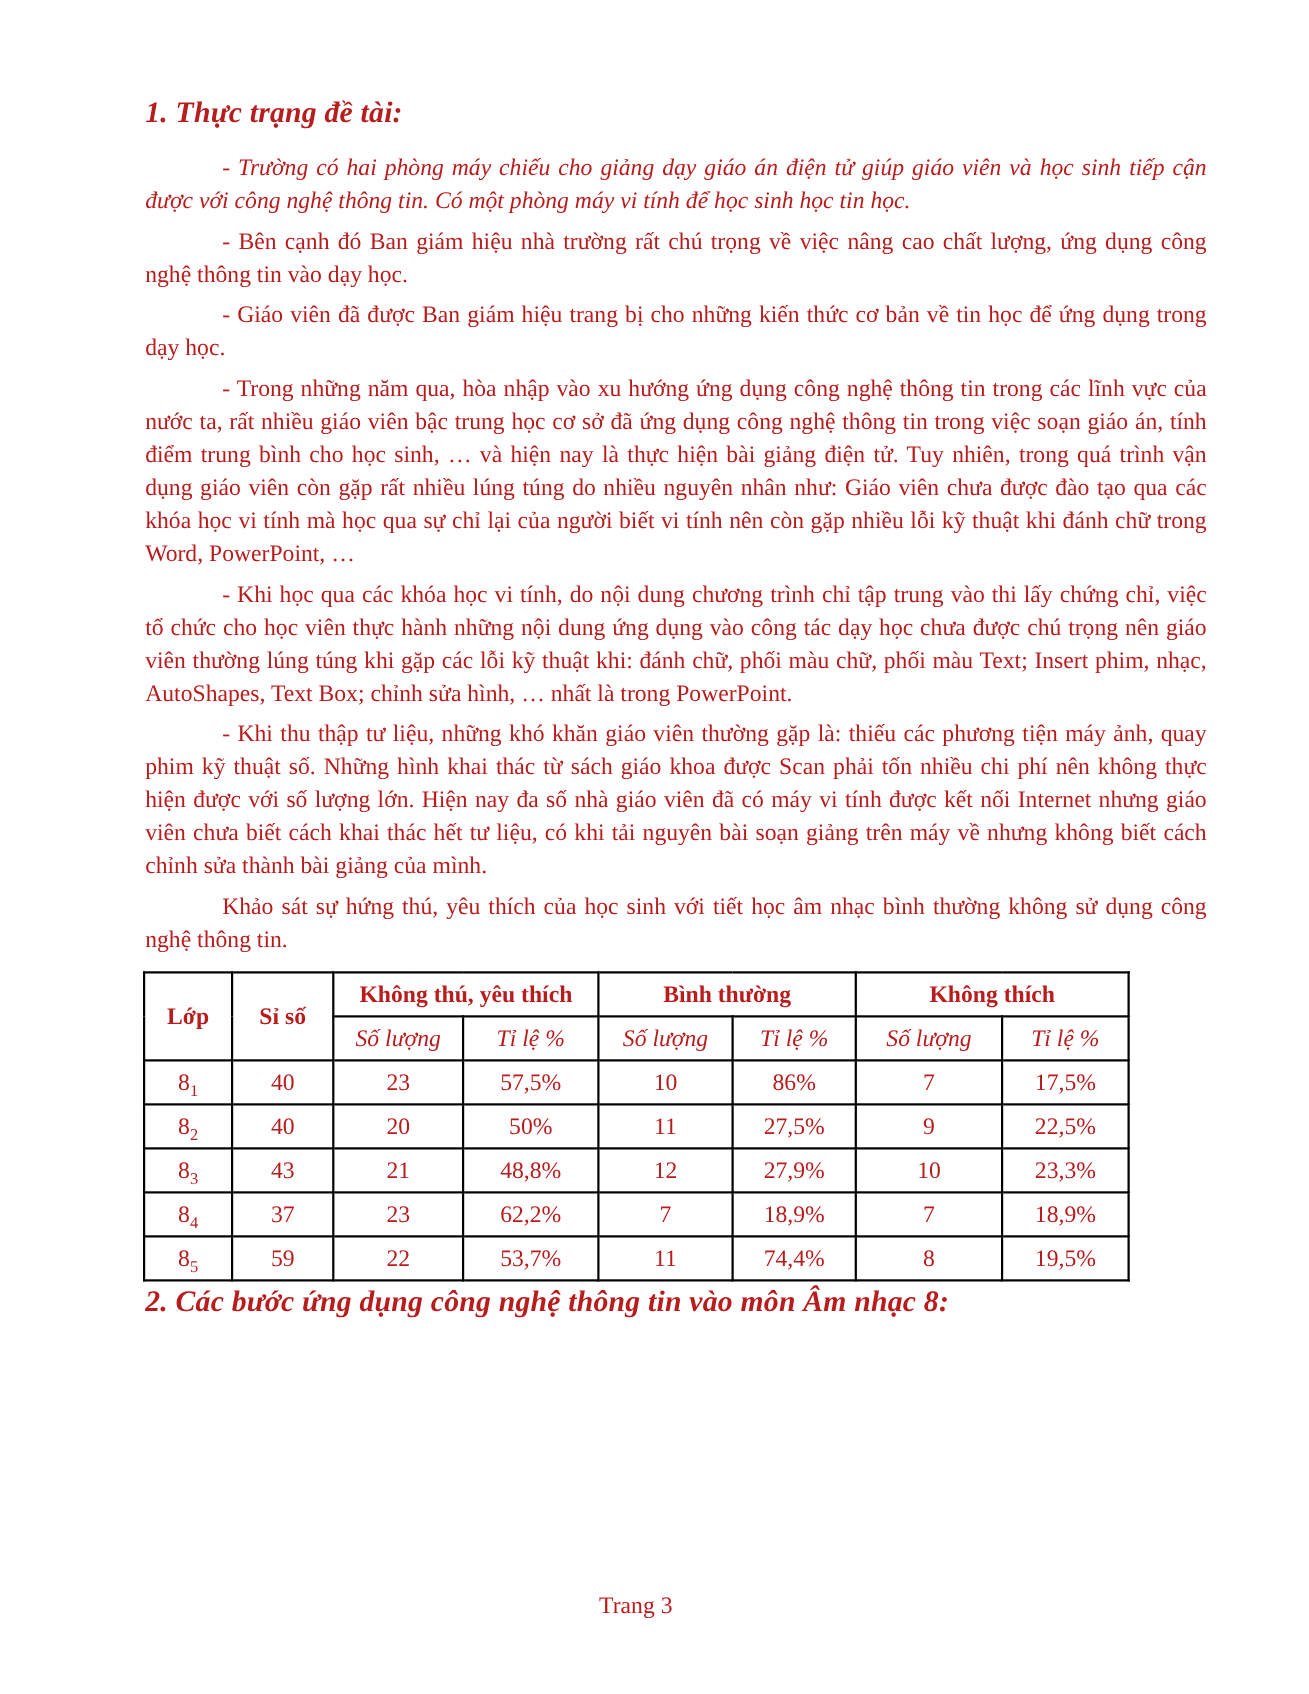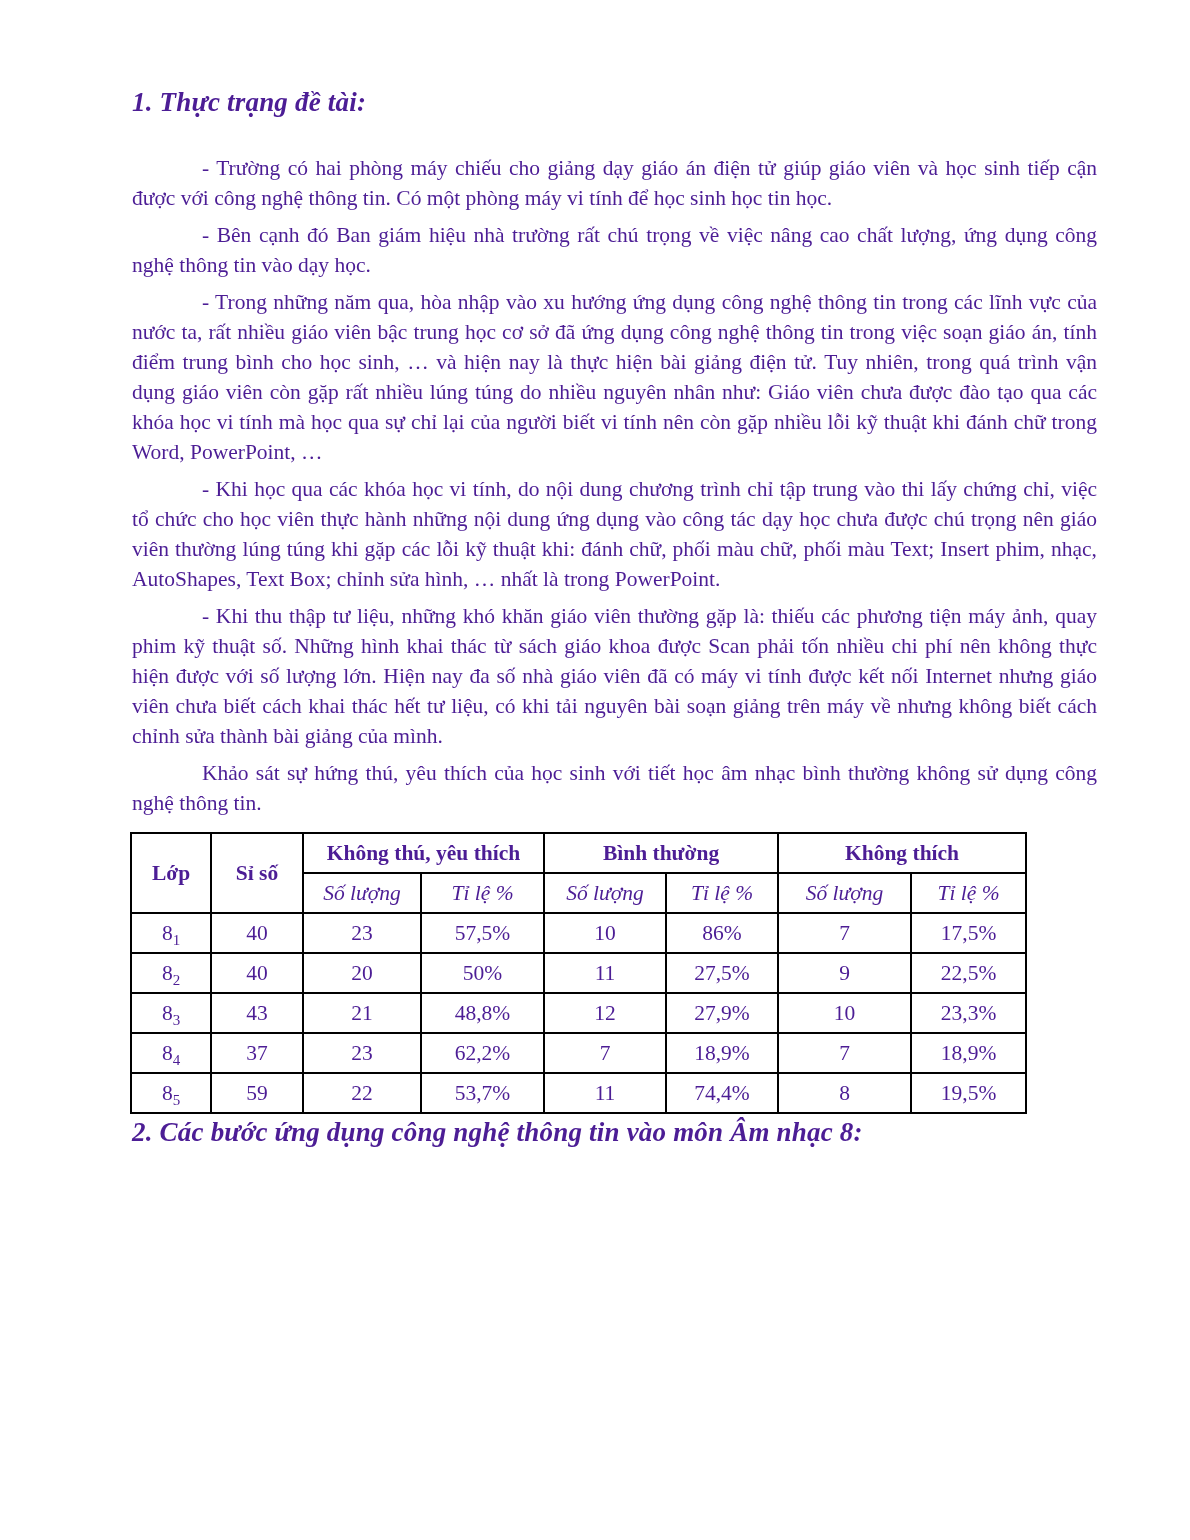--- a/index.html
+++ b/index.html
@@ -4,40 +4,40 @@
 <style>
   html, body { margin: 0; padding: 0; background: #ffffff; }
   .page {
     position: relative;
     width: 1156px;
     height: 1540px;
     background: #ffffff;
     box-sizing: border-box;
     padding: 86px 59px 0 132px;
     font-family: "Liberation Serif", "DejaVu Serif", serif;
-    color: #4c1d95;
+    color: #b91c1c;
     overflow: hidden;
   }
   .sec-heading {
     font-size: 27px;
     line-height: 32px;
     font-weight: bold;
     font-style: italic;
     margin: 0;
     letter-spacing: 0.2px;
   }
   .sec-heading.second { margin-top: 2px; }
   p.body {
     font-size: 21.5px;
     line-height: 30px;
     text-align: justify;
     text-indent: 70px;
     margin: 7px 0 0 0;
   }
-  p.body.first { margin-top: 35px; }
+  p.body.first { margin-top: 19px; font-style: italic; }
   table.survey {
     border-collapse: collapse;
     table-layout: fixed;
     width: 895px;
     margin: 14px 0 0 -2px;
   }
   table.survey th, table.survey td {
     border: 2px solid #000000;
     text-align: center;
     vertical-align: middle;
@@ -62,20 +62,21 @@
 </style>
 </head>
 <body>
 
 <div class="page">
 
   <h2 class="sec-heading">1. Thực trạng đề tài:</h2>
 
   <p class="body first">- Trường có hai phòng máy chiếu cho giảng dạy giáo án điện tử giúp giáo viên và học sinh tiếp cận được với công nghệ thông tin. Có một phòng máy vi tính để học sinh học tin học.</p>
   <p class="body">- Bên cạnh đó Ban giám hiệu nhà trường rất chú trọng về việc nâng cao chất lượng, ứng dụng công nghệ thông tin vào dạy học.</p>
+  <p class="body">- Giáo viên đã được Ban giám hiệu trang bị cho những kiến thức cơ bản về tin học để ứng dụng trong dạy học.</p>
   <p class="body">- Trong những năm qua, hòa nhập vào xu hướng ứng dụng công nghệ thông tin trong các lĩnh vực của nước ta, rất nhiều giáo viên bậc trung học cơ sở đã ứng dụng công nghệ thông tin trong việc soạn giáo án, tính điểm trung bình cho học sinh, … và hiện nay là thực hiện bài giảng điện tử. Tuy nhiên, trong quá trình vận dụng giáo viên còn gặp rất nhiều lúng túng do nhiều nguyên nhân như: Giáo viên chưa được đào tạo qua các khóa học vi tính mà học qua sự chỉ lại của người biết vi tính nên còn gặp nhiều lỗi kỹ thuật khi đánh chữ trong Word, PowerPoint, …</p>
   <p class="body">- Khi học qua các khóa học vi tính, do nội dung chương trình chỉ tập trung vào thi lấy chứng chỉ, việc tổ chức cho học viên thực hành những nội dung ứng dụng vào công tác dạy học chưa được chú trọng nên giáo viên thường lúng túng khi gặp các lỗi kỹ thuật khi: đánh chữ, phối màu chữ, phối màu Text; Insert phim, nhạc, AutoShapes, Text Box; chỉnh sửa hình, … nhất là trong PowerPoint.</p>
   <p class="body">- Khi thu thập tư liệu, những khó khăn giáo viên thường gặp là: thiếu các phương tiện máy ảnh, quay phim kỹ thuật số. Những hình khai thác từ sách giáo khoa được Scan phải tốn nhiều chi phí nên không thực hiện được với số lượng lớn. Hiện nay đa số nhà giáo viên đã có máy vi tính được kết nối Internet nhưng giáo viên chưa biết cách khai thác hết tư liệu, có khi tải nguyên bài soạn giảng trên máy về nhưng không biết cách chỉnh sửa thành bài giảng của mình.</p>
   <p class="body">Khảo sát sự hứng thú, yêu thích của học sinh với tiết học âm nhạc bình thường không sử dụng công nghệ thông tin.</p>
 
   <table class="survey">
     <colgroup>
       <col style="width:80px">
         <col style="width:92px">
       <col style="width:118px">
@@ -152,14 +153,15 @@
         <td>74,4%</td>
         <td>8</td>
         <td>19,5%</td>
       </tr>
     </tbody>
   </table>
 
   <h2 class="sec-heading second">2. Các bước ứng dụng công nghệ thông tin vào môn Âm nhạc 8:</h2>
 
 
+  <div class="page-footer">Trang 3</div>
 
 </div>
 
 </body></html>

